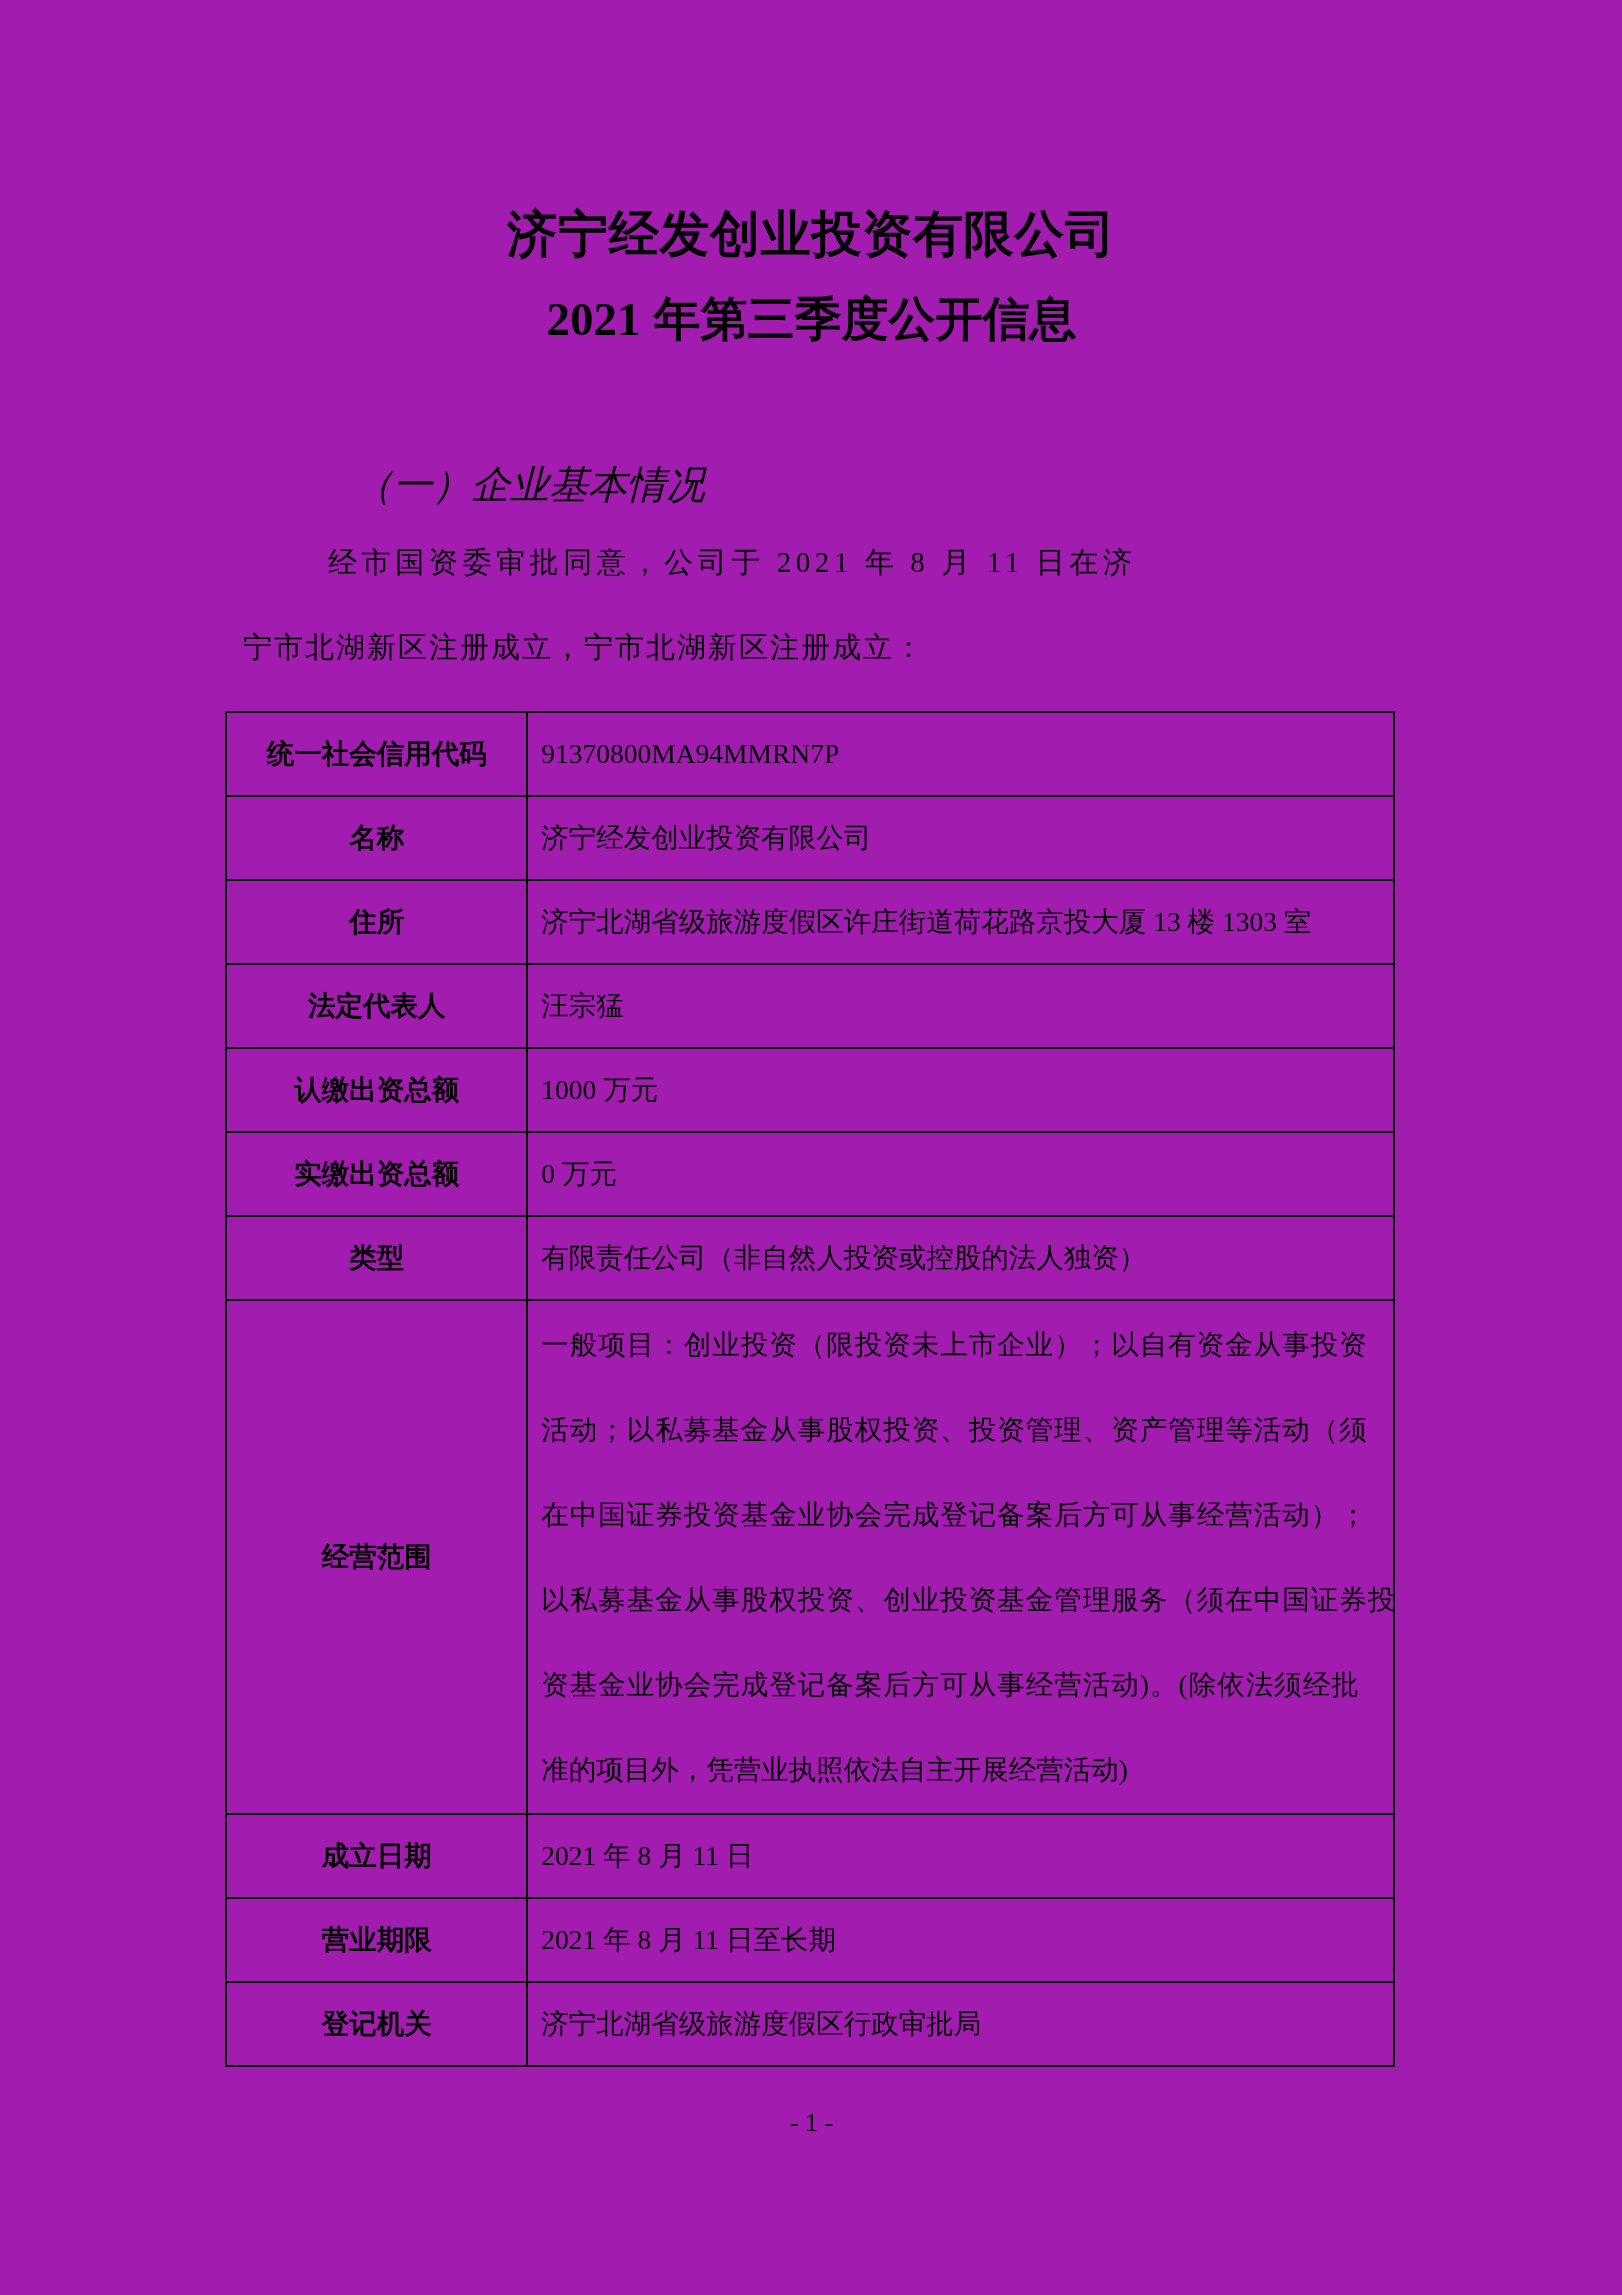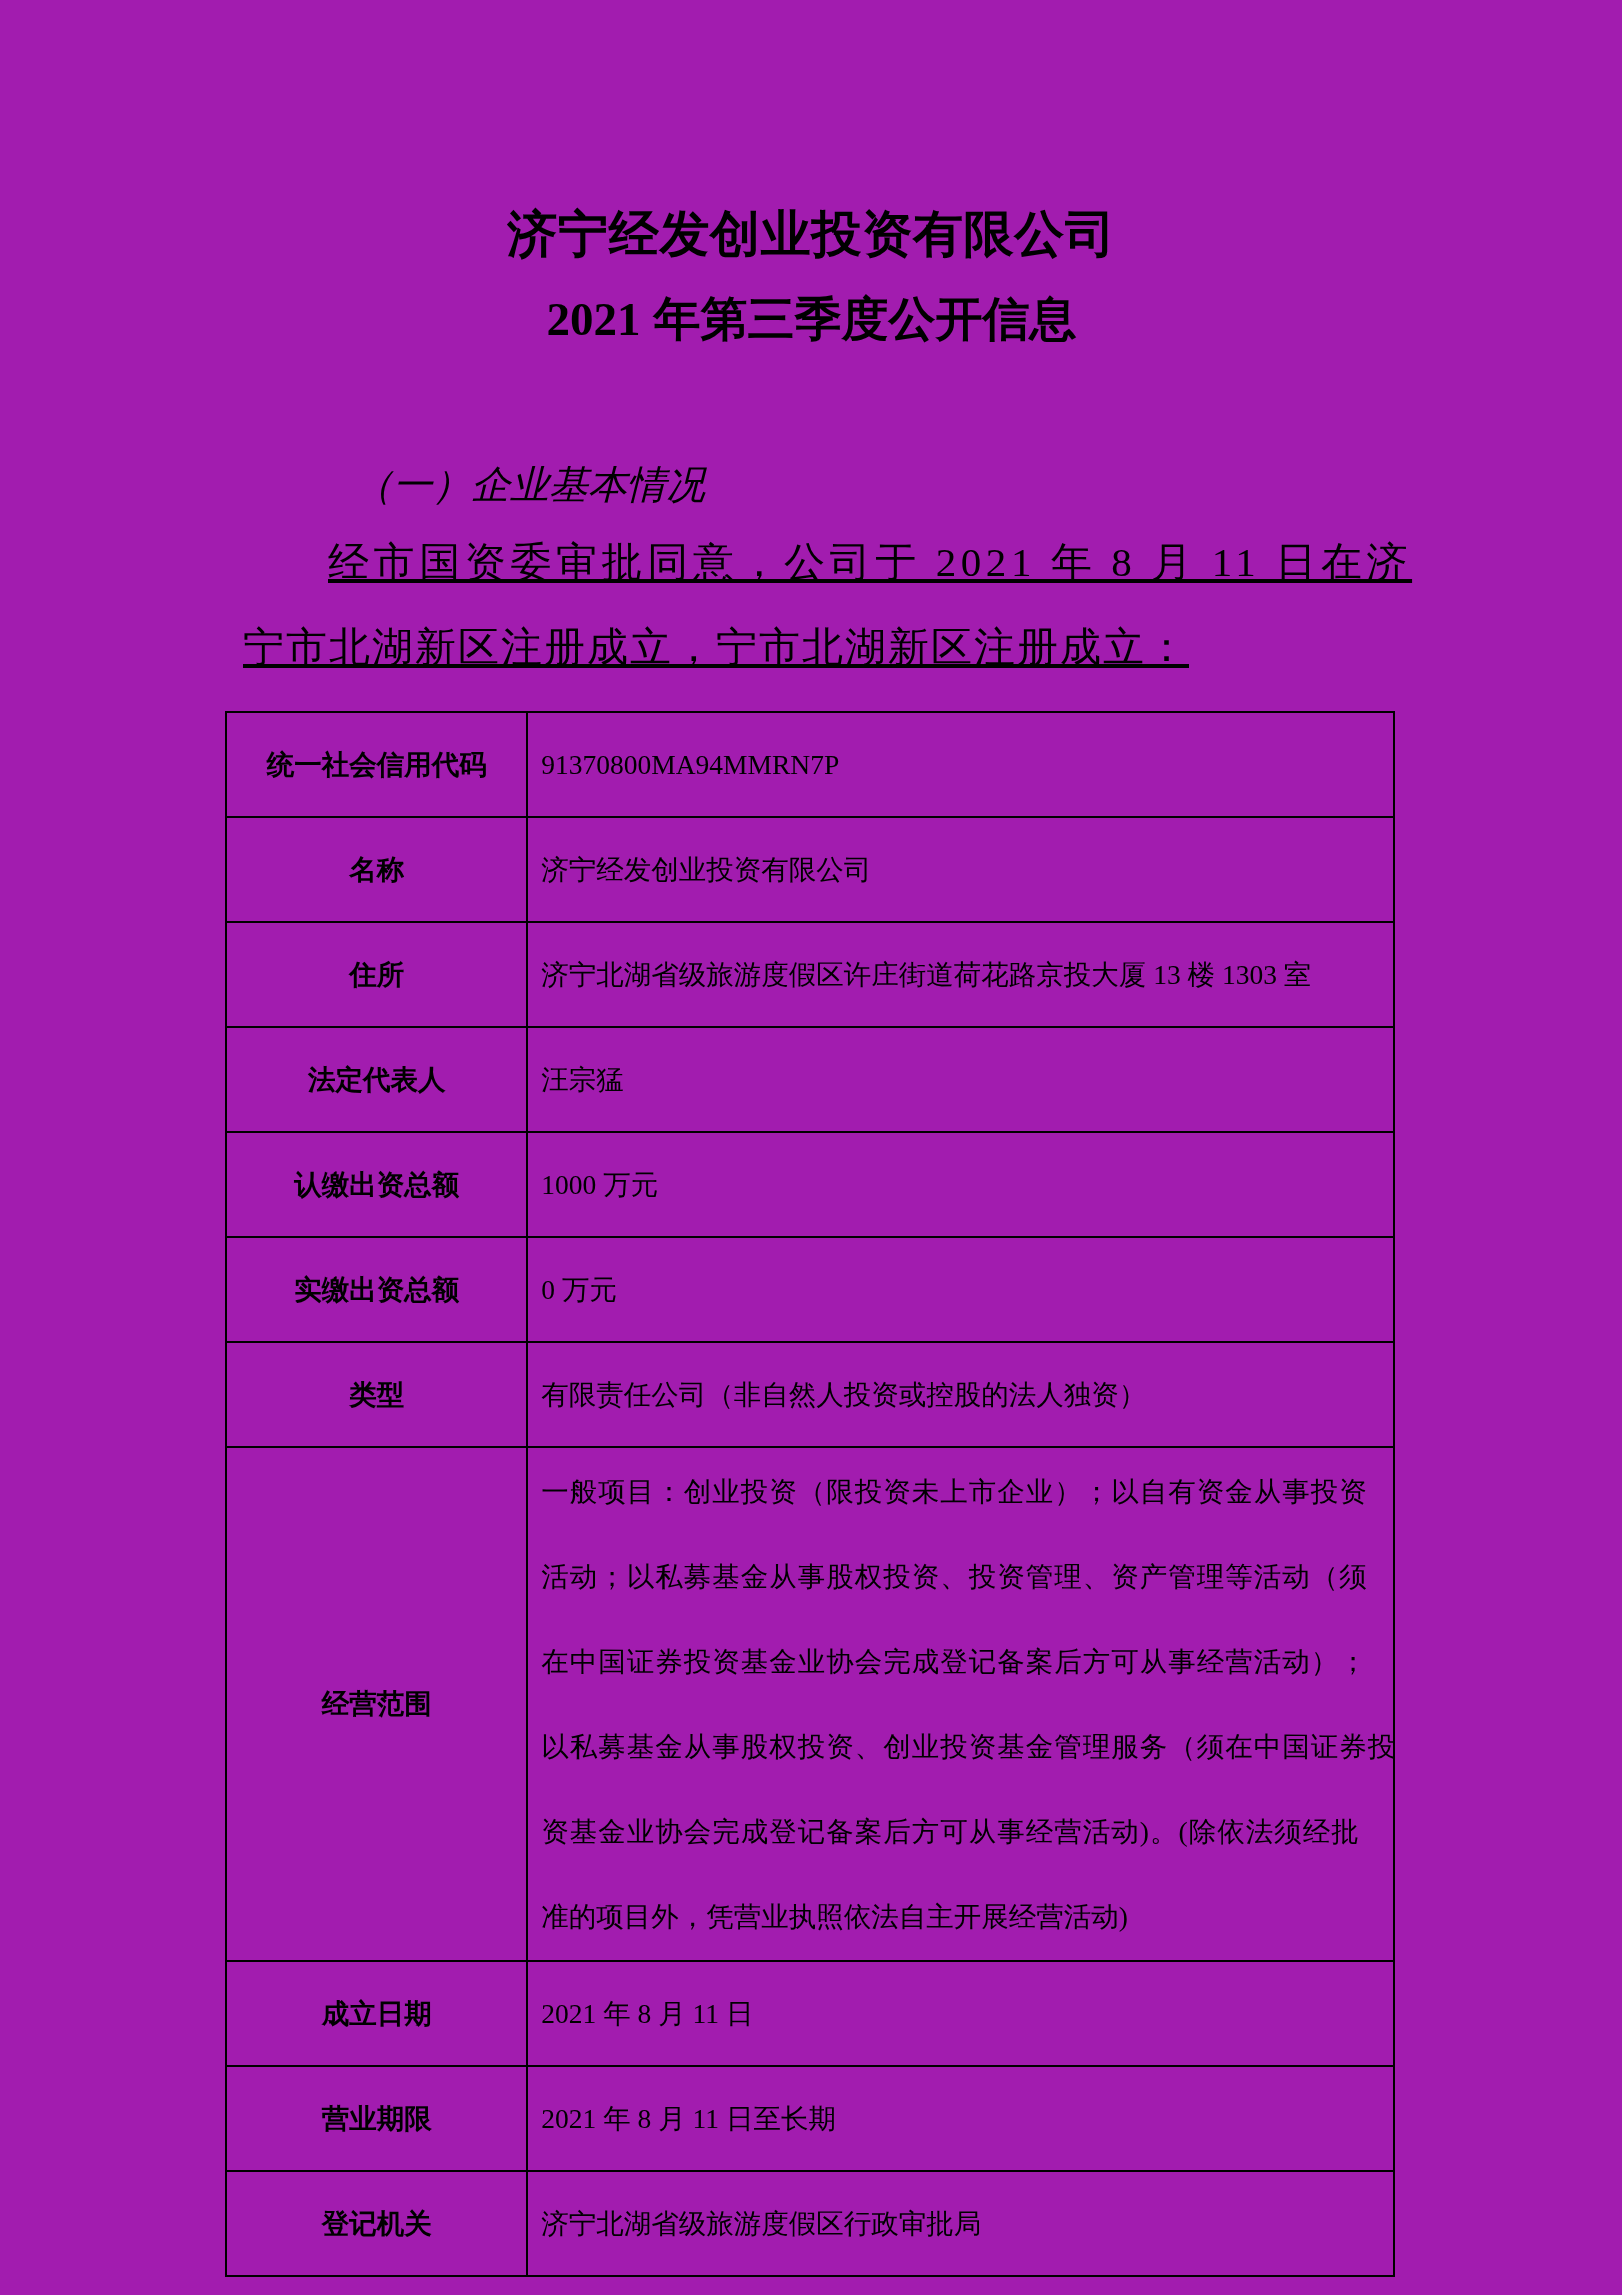--- a/index.html
+++ b/index.html
@@ -49,23 +49,22 @@
     font-family: "Liberation Sans", sans-serif;
     font-weight: 400;
     font-size: 39px;
     line-height: 1.05;
     font-style: italic;
   }
   
   .intro {
     margin-top: 14.4px;
     font-family: "Liberation Serif", "Liberation Sans", sans-serif;
-    font-size: 41px;
+    font-size: 29px;
     line-height: 85px;
-    text-decoration: underline;
   }
   .intro-line { white-space: nowrap; }
   .intro-line.first  { padding-left: 85px; letter-spacing: 4.6px; }
   .intro-line.second { letter-spacing: 2px; }
   
   table.info {
     border-collapse: collapse;
     table-layout: fixed;
     width: 1168px;
     margin-top: 21px;
@@ -83,21 +82,21 @@
   }
   td.val {
     vertical-align: middle;
     padding: 0 0 0 13px;
     font-family: "Liberation Serif", "Liberation Sans", sans-serif;
     font-weight: 400;
     font-size: 27.5px;
     white-space: nowrap;
     overflow: hidden;
   }
-  tr.row { height: 105px; }
+  tr.row { height: 84px; }
   tr.row-tall { height: 514px; }
   .biz-line {
     line-height: 85px;
     white-space: nowrap;
   }
   .biz-line:not(:last-child) { letter-spacing: 1px; }
   
   .footer {
     margin-top: 41px;
     text-align: center;

